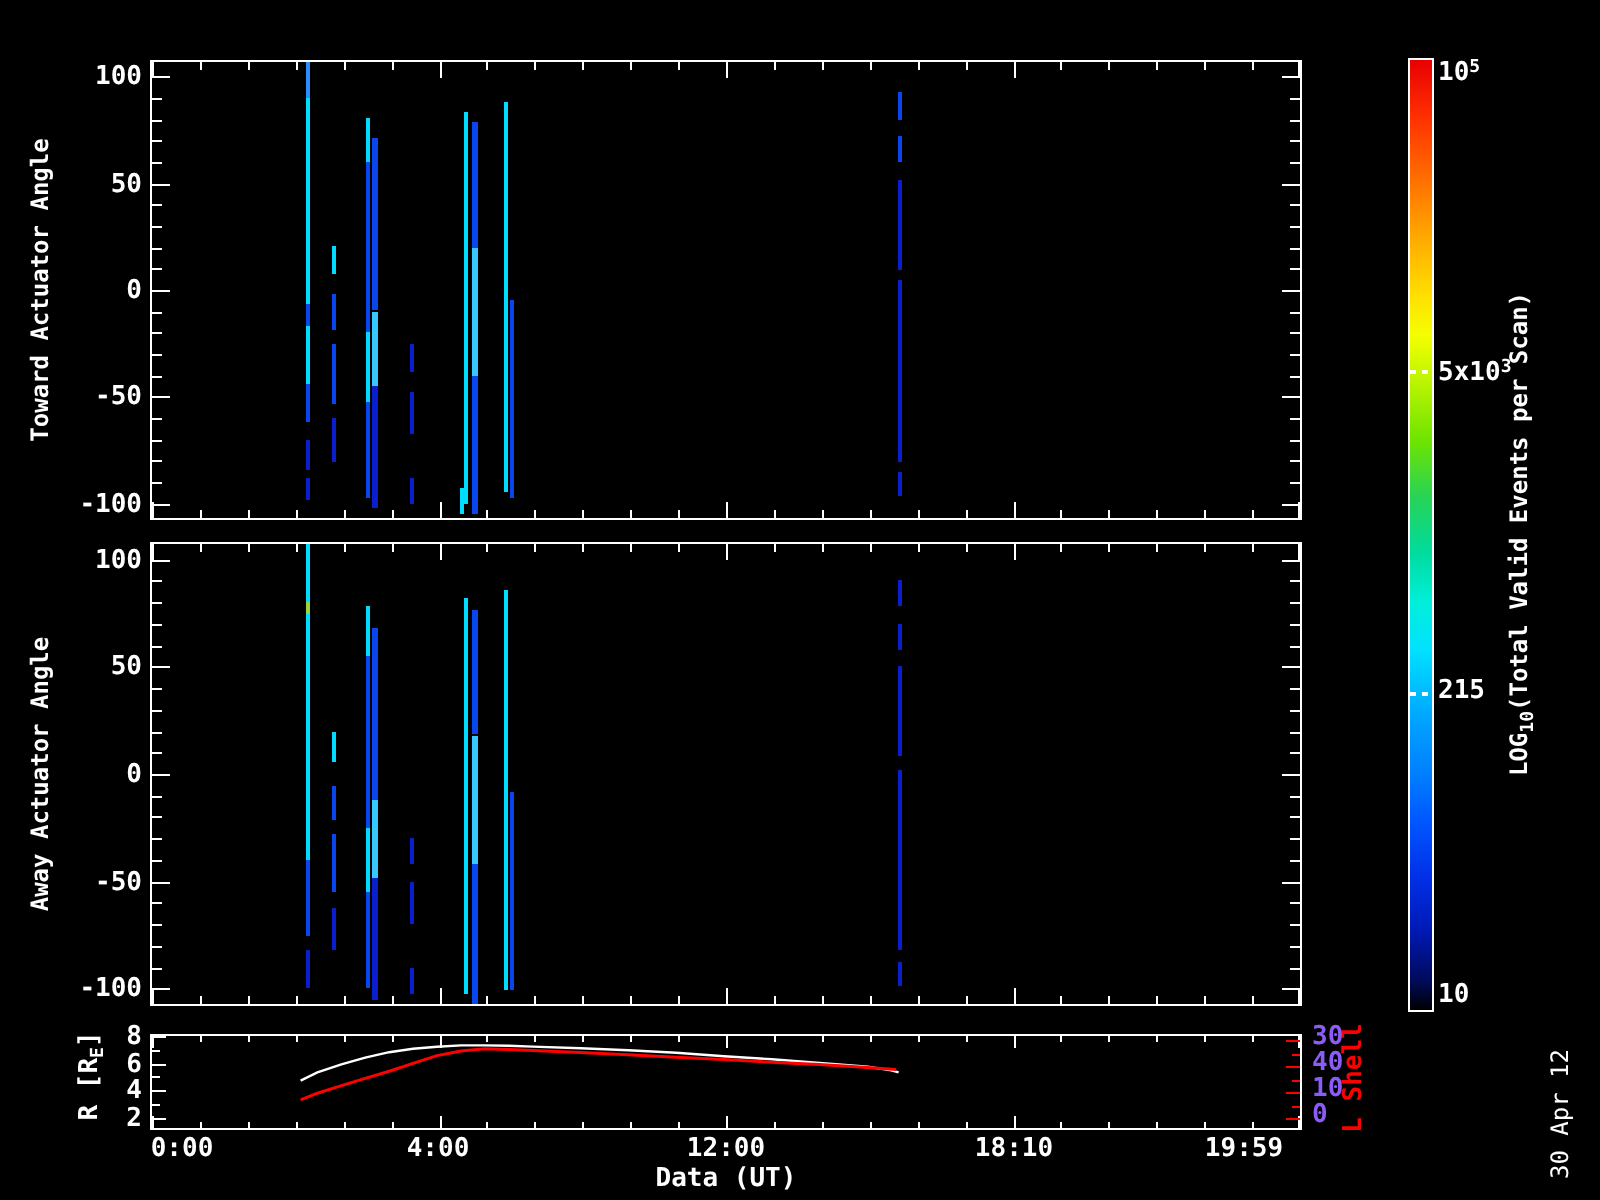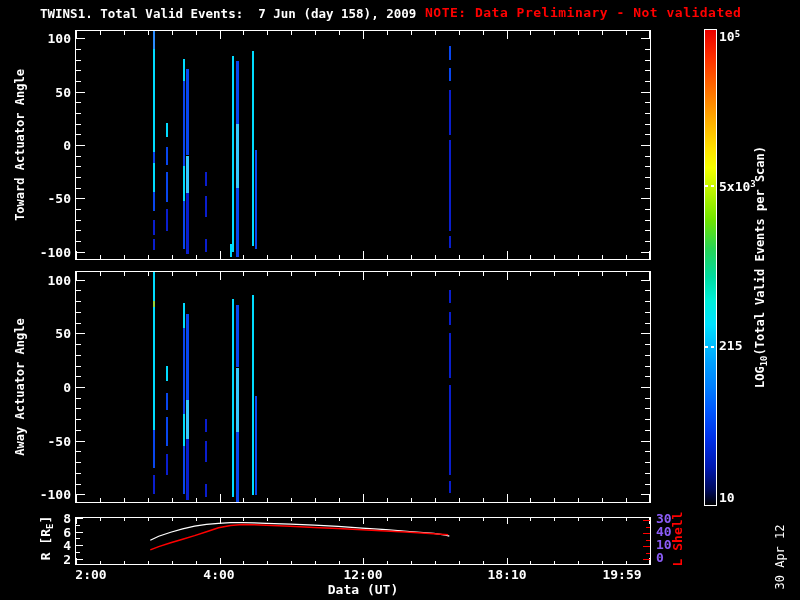--- a/index.html
+++ b/index.html
@@ -31,22 +31,20 @@
           background:repeating-linear-gradient(90deg,#fff 0 3px,transparent 3px 6px);}
   .sup{font-size:9px;vertical-align:4px;}
   .sub{font-size:9px;vertical-align:-3px;}
   .stripe{position:absolute;}
   #orbit-svg{position:absolute;left:0;top:0;}
 </style>
 </head>
 <body>
 
 <div id="fig">
-  <span id="title-main">TWINS1. Total Valid Events:  7 Jun (day 158), 2009</span>
-  <span id="title-note">NOTE: Data Preliminary - Not validated</span>
 
   <div class="panel" id="panel-toward">
       <div class="tick" style="left: 0px; width: 1px; height: 8px; top: 0px;"></div>
       <div class="tick" style="left: 0px; width: 1px; height: 8px; bottom: 0px;"></div>
       <div class="tick" style="left: 24px; width: 1px; height: 4px; top: 0px;"></div>
       <div class="tick" style="left: 24px; width: 1px; height: 4px; bottom: 0px;"></div>
       <div class="tick" style="left: 48px; width: 1px; height: 4px; top: 0px;"></div>
       <div class="tick" style="left: 48px; width: 1px; height: 4px; bottom: 0px;"></div>
       <div class="tick" style="left: 72px; width: 1px; height: 4px; top: 0px;"></div>
       <div class="tick" style="left: 72px; width: 1px; height: 4px; bottom: 0px;"></div>
@@ -385,21 +383,21 @@
     <div class="lbl" style="right: 729px; top: 435px;">-50</div>
     <div class="lbl" style="right: 729px; top: 488px;">-100</div>
     <div class="lbl" style="right: 729px; top: 512px;">8</div>
     <div class="lbl" style="right: 729px; top: 526px;">6</div>
     <div class="lbl" style="right: 729px; top: 539px;">4</div>
     <div class="lbl" style="right: 729px; top: 553px;">2</div>
     <div class="lbl red" style="left: 656px; top: 512px;">30</div>
     <div class="lbl red" style="left: 656px; top: 525px;">40</div>
     <div class="lbl red" style="left: 656px; top: 538px;">10</div>
     <div class="lbl red" style="left: 656px; top: 551px;">0</div>
-    <div class="lbl" style="left: 91px; top: 568px; transform: translateX(-50%);">2:00</div>
+    <div class="lbl" style="left: 91px; top: 568px; transform: translateX(-50%);">0:00</div>
     <div class="lbl" style="left: 219px; top: 568px; transform: translateX(-50%);">4:00</div>
     <div class="lbl" style="left: 363px; top: 568px; transform: translateX(-50%);">12:00</div>
     <div class="lbl" style="left: 507px; top: 568px; transform: translateX(-50%);">18:10</div>
     <div class="lbl" style="left: 622px; top: 568px; transform: translateX(-50%);">19:59</div>
     <div class="cbdash" style="left: 705px; top: 185px;"></div>
     <div class="cbdash" style="left: 705px; top: 346px;"></div>
     <div class="lbl" style="left: 719px; top: 28px;"><span>10</span><span class="sup">5</span></div>
     <div class="lbl" style="left: 719px; top: 178px;"><span>5x10</span><span class="sup">3</span></div>
     <div class="lbl" style="left: 719px; top: 339px;"><span>215</span></div>
     <div class="lbl" style="left: 719px; top: 491px;"><span>10</span></div>

